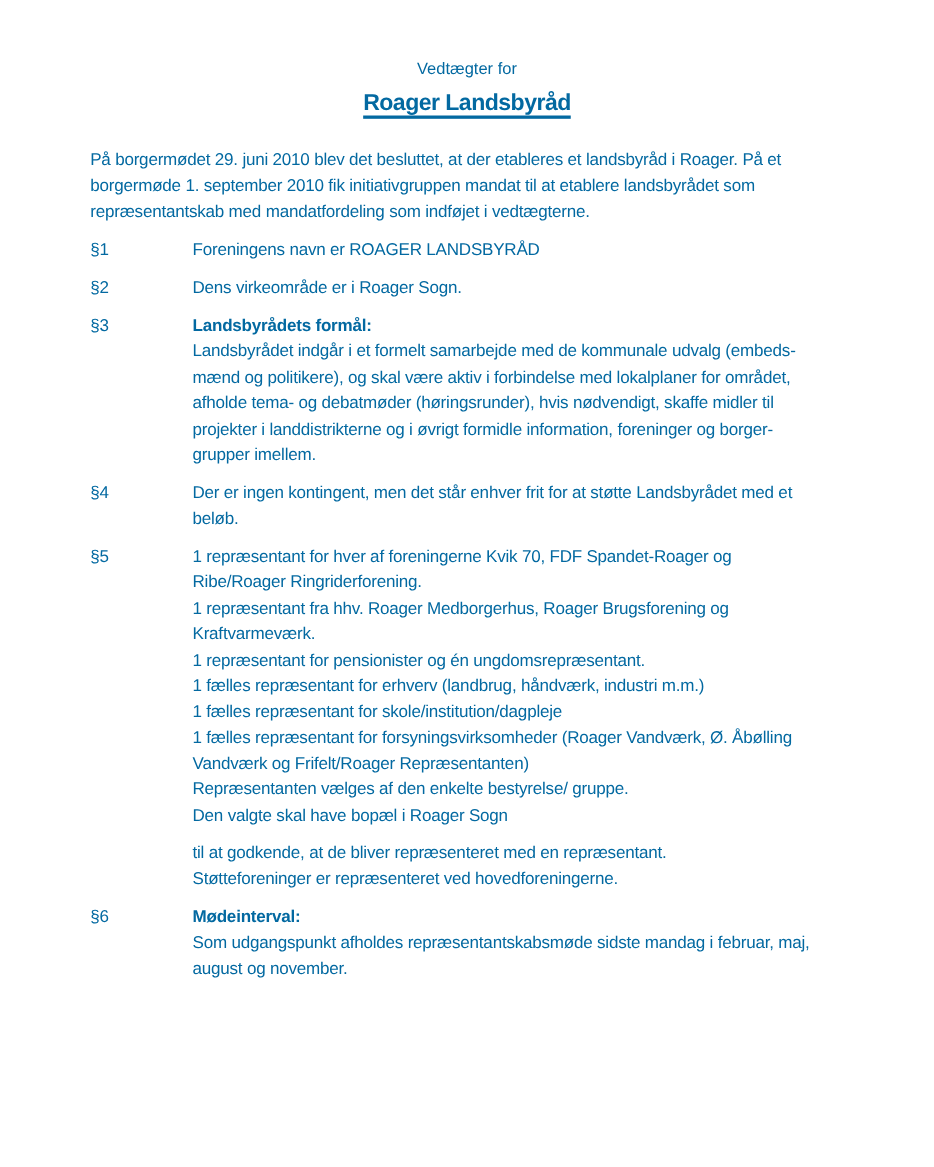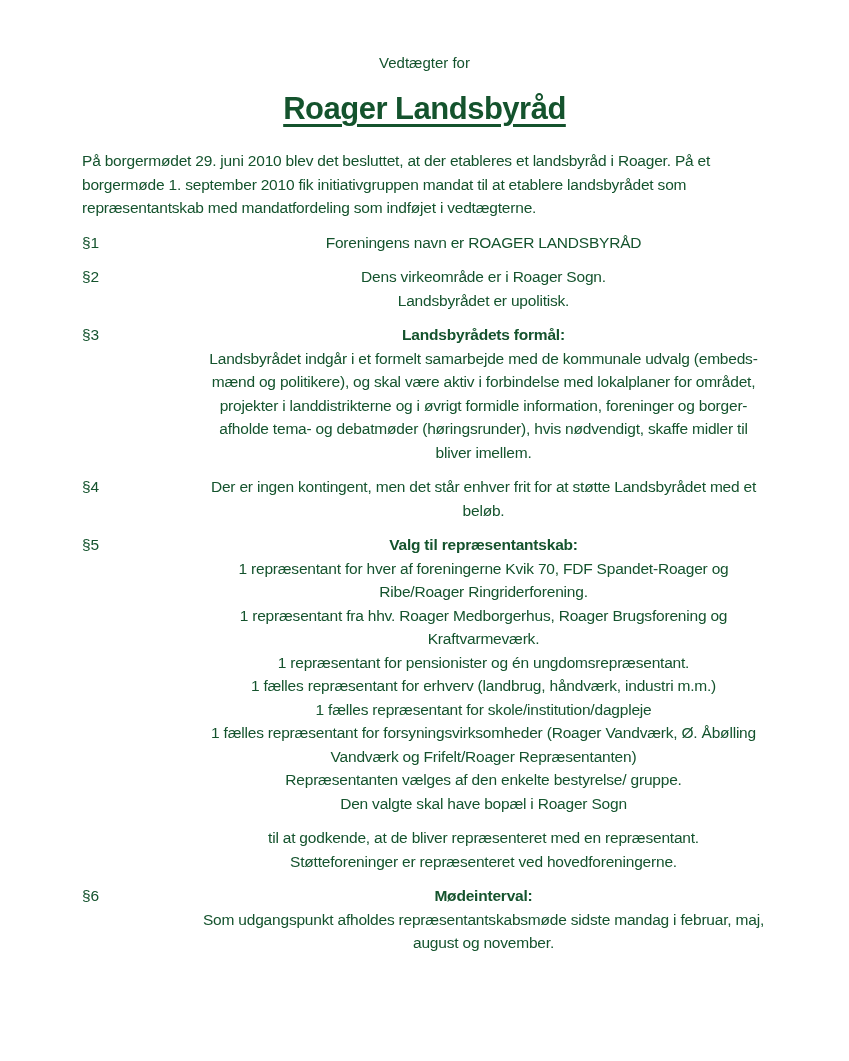--- a/index.html
+++ b/index.html
@@ -7,32 +7,32 @@
     padding: 0;
     background: #ffffff;
   }
   .page {
     position: relative;
     width: 849px;
     height: 1061px;
     background: #ffffff;
     overflow: hidden;
     font-family: "Liberation Sans", sans-serif;
-    color: #14532d;
+    color: #0369a1;
   }
   .supertitle {
     padding-top: 52px;
     text-align: center;
     font-size: 15px;
     line-height: 22px;
   }
   .doc-title {
-    margin-top: 16px;
+    margin-top: 1px;
     text-align: center;
-    font-size: 31px;
+    font-size: 21px;
     font-weight: bold;
     line-height: 38px;
     letter-spacing: -0.5px;
   }
   .doc-title .title-text {
     text-decoration: underline;
     text-decoration-thickness: 2.5px;
     text-underline-offset: 5px;
   }
   .content {
@@ -45,21 +45,21 @@
   .intro { margin: 0; }
   .line { white-space: nowrap; }
   .section {
     display: flex;
     margin-top: 11px;
   }
   .section-number {
     width: 93px;
     flex: none;
   }
-  .section-body { flex: 1; min-width: 0; text-align: center; }
+  .section-body { flex: 1; min-width: 0; }
   .section-heading { font-weight: bold; }
   .para2 { margin-top: 11px; }
 </style>
 </head>
 <body>
 
 <div class="page">
 
   <div class="supertitle">Vedtægter for</div>
 
@@ -79,50 +79,48 @@
       <div class="section-number">§1</div>
       <div class="section-body">
           <div class="line">Foreningens navn er ROAGER LANDSBYRÅD</div>
         </div>
     </div>
 
     <div class="section">
       <div class="section-number">§2</div>
       <div class="section-body">
           <div class="line">Dens virkeområde er i Roager Sogn.</div>
-          <div class="line">Landsbyrådet er upolitisk.</div>
         </div>
     </div>
 
     <div class="section">
       <div class="section-number">§3</div>
       <div class="section-body">
         <div class="section-heading line">Landsbyrådets formål:</div>
         <div>
             <div class="line">Landsbyrådet indgår i et formelt samarbejde med de kommunale udvalg (embeds-</div>
             <div class="line">mænd og politikere), og skal være aktiv i forbindelse med lokalplaner for området,</div>
+            <div class="line">afholde tema- og debatmøder (høringsrunder), hvis nødvendigt, skaffe midler til</div>
             <div class="line">projekter i landdistrikterne og i øvrigt formidle information, foreninger og borger-</div>
-            <div class="line">afholde tema- og debatmøder (høringsrunder), hvis nødvendigt, skaffe midler til</div>
-            <div class="line">bliver imellem.</div>
+            <div class="line">grupper imellem.</div>
           </div>
       </div>
     </div>
 
     <div class="section">
       <div class="section-number">§4</div>
       <div class="section-body">
           <div class="line">Der er ingen kontingent, men det står enhver frit for at støtte Landsbyrådet med et</div>
           <div class="line">beløb.</div>
         </div>
     </div>
 
     <div class="section">
       <div class="section-number">§5</div>
       <div class="section-body">
-        <div class="section-heading line">Valg til repræsentantskab:</div>
         <div>
             <div class="line">1 repræsentant for hver af foreningerne Kvik 70, FDF Spandet-Roager og</div>
             <div class="line">Ribe/Roager Ringriderforening.</div>
             <div class="line">1 repræsentant fra hhv. Roager Medborgerhus, Roager Brugsforening og</div>
             <div class="line">Kraftvarmeværk.</div>
             <div class="line">1 repræsentant for pensionister og én ungdomsrepræsentant.</div>
             <div class="line">1 fælles repræsentant for erhverv (landbrug, håndværk, industri m.m.)</div>
             <div class="line">1 fælles repræsentant for skole/institution/dagpleje</div>
             <div class="line">1 fælles repræsentant for forsyningsvirksomheder (Roager Vandværk, Ø. Åbølling</div>
             <div class="line">Vandværk og Frifelt/Roager Repræsentanten)</div>

